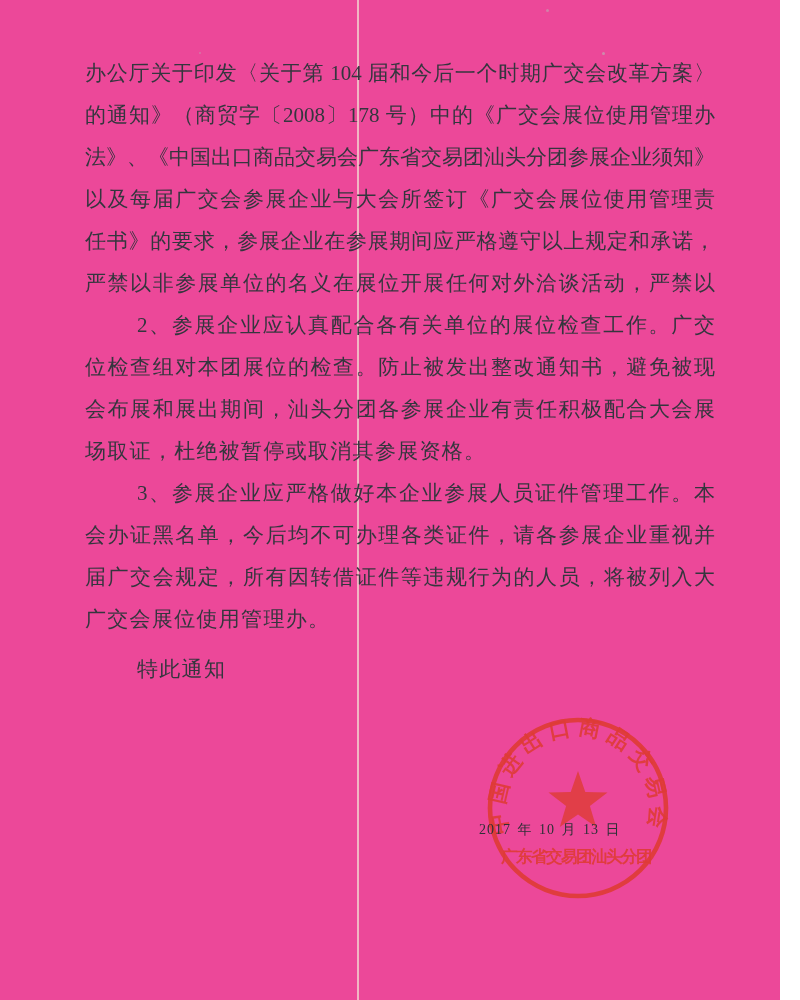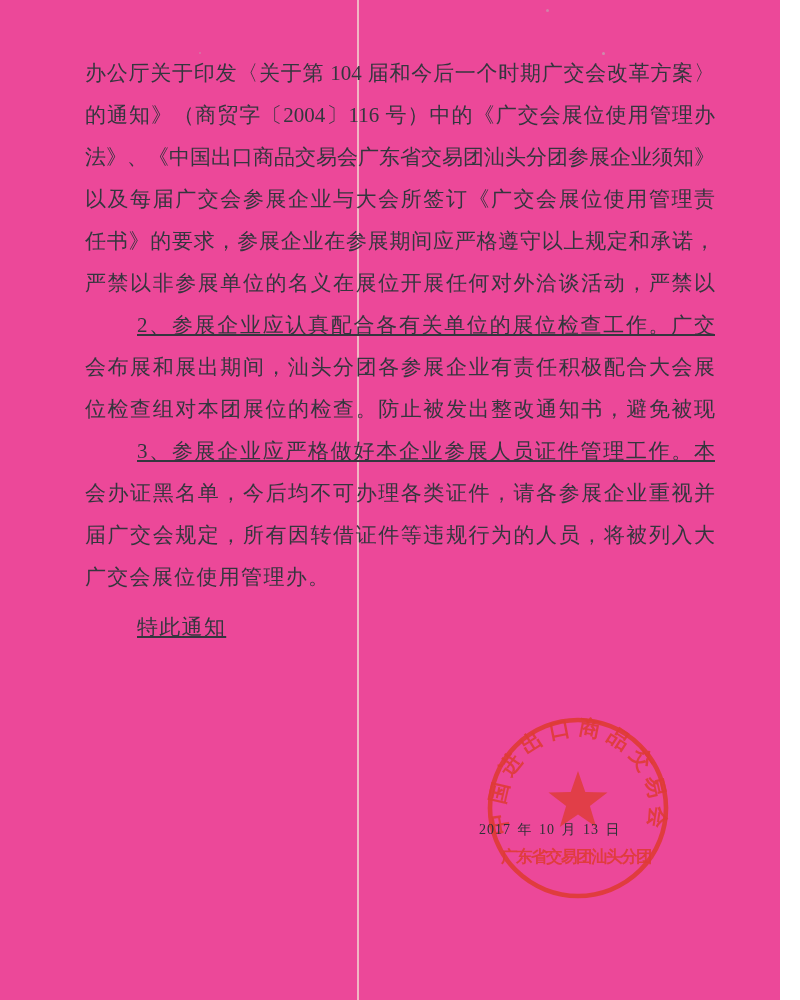--- a/index.html
+++ b/index.html
@@ -51,21 +51,21 @@
     line-height: 42px;
     white-space: nowrap;
     letter-spacing: 1.3px;
   }
   .line.full {
     white-space: normal;
     text-align: justify;
     text-align-last: justify;
     letter-spacing: 0;
   }
-  .line.indent { text-indent: 52px; text-decoration: underline; }
+  .line.indent { text-indent: 52px; }
   .line.closing { margin-top: 8px; }
 
   
   .doc-date {
     position: absolute;
     left: 479px;
     top: 818px;
     z-index: 3;
     color: #2e3037;
     font-size: 14px;
@@ -95,28 +95,29 @@
 <div class="page">
 
   <div class="scan-line"></div>
   <div class="speck s1"></div>
   <div class="speck s2"></div>
   <div class="speck s3"></div>
 
   <div class="doc-body" id="doc-body">
 
   <div class="line full">办公厅关于印发〈关于第 104 届和今后一个时期广交会改革方案〉</div>
-      <div class="line full">的通知》（商贸字〔2004〕116 号）中的《广交会展位使用管理办</div>
+      <div class="line full">的通知》（商贸字〔2008〕178 号）中的《广交会展位使用管理办</div>
       <div class="line full">法》、《中国出口商品交易会广东省交易团汕头分团参展企业须知》</div>
       <div class="line full">以及每届广交会参展企业与大会所签订《广交会展位使用管理责</div>
       <div class="line full">任书》的要求，参展企业在参展期间应严格遵守以上规定和承诺，</div>
       <div class="line full">严禁以非参展单位的名义在展位开展任何对外洽谈活动，严禁以</div>
       <div class="line full indent">2、参展企业应认真配合各有关单位的展位检查工作。广交</div>
+      <div class="line full">位检查组对本团展位的检查。防止被发出整改通知书，避免被现</div>
       <div class="line full">会布展和展出期间，汕头分团各参展企业有责任积极配合大会展</div>
-      <div class="line full">位检查组对本团展位的检查。防止被发出整改通知书，避免被现</div>
+      <div class="line">场取证，杜绝被暂停或取消其参展资格。</div>
       <div class="line full indent">3、参展企业应严格做好本企业参展人员证件管理工作。本</div>
       <div class="line full">会办证黑名单，今后均不可办理各类证件，请各参展企业重视并</div>
       <div class="line full">届广交会规定，所有因转借证件等违规行为的人员，将被列入大</div>
       <div class="line">广交会展位使用管理办。</div>
       <div class="line indent closing">特此通知</div>
     </div>
 
   <div class="doc-date">2017 年 10 月 13 日</div>
 
   <svg class="seal" viewBox="-100 -100 200 200" xmlns="http://www.w3.org/2000/svg">

